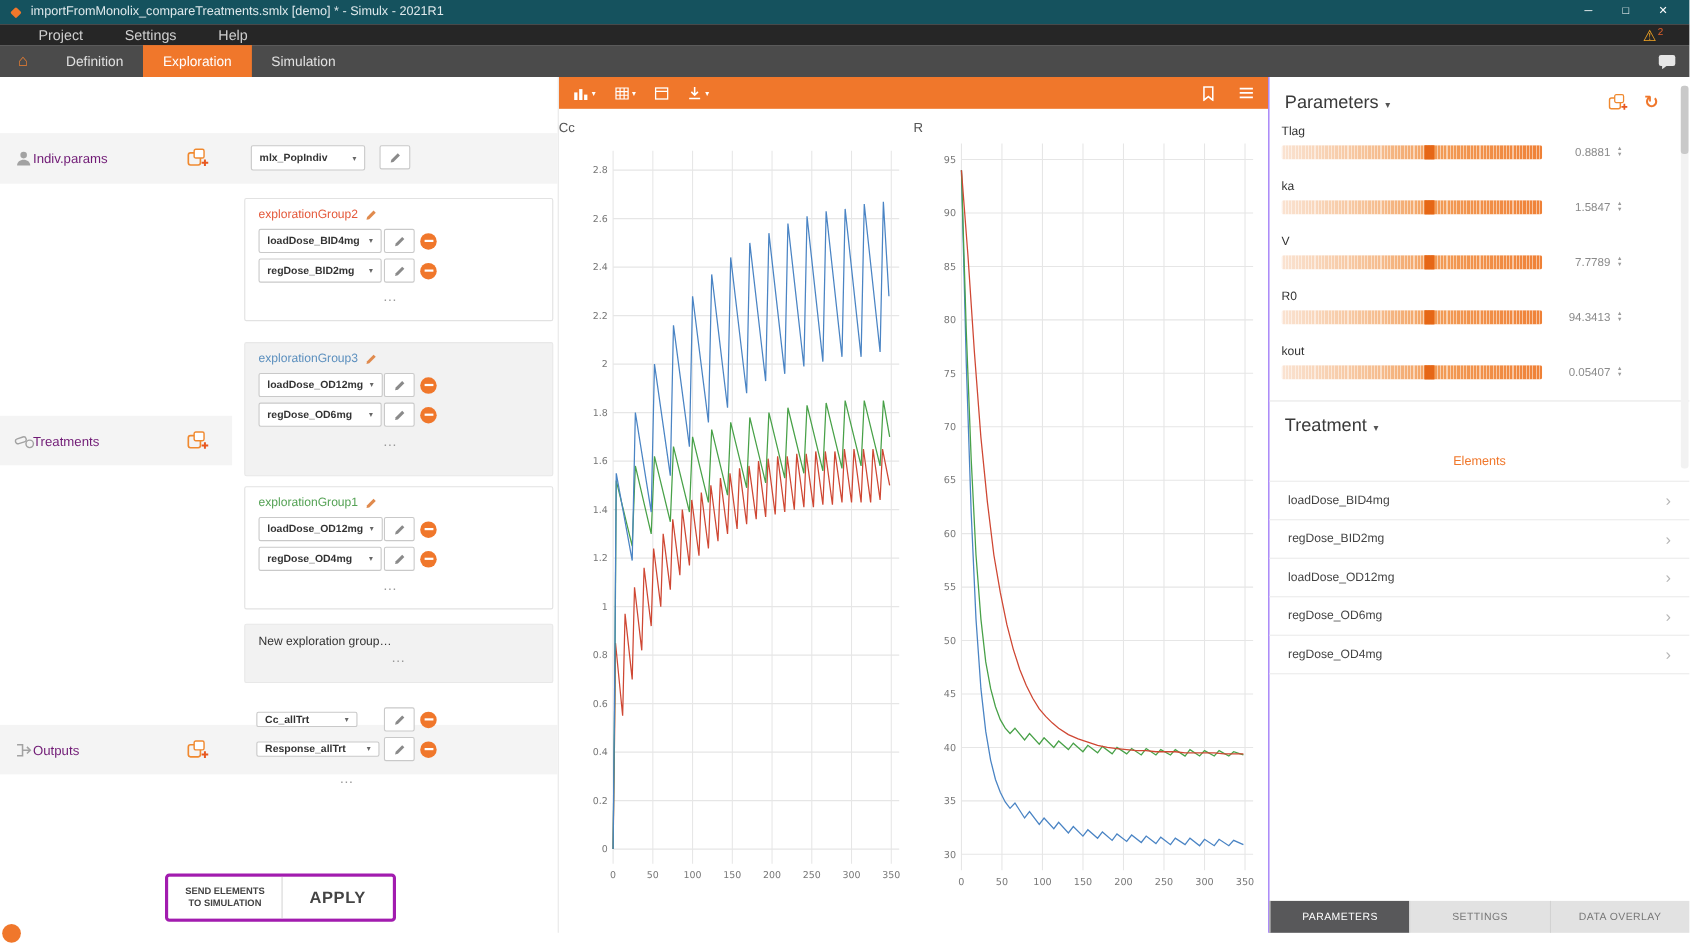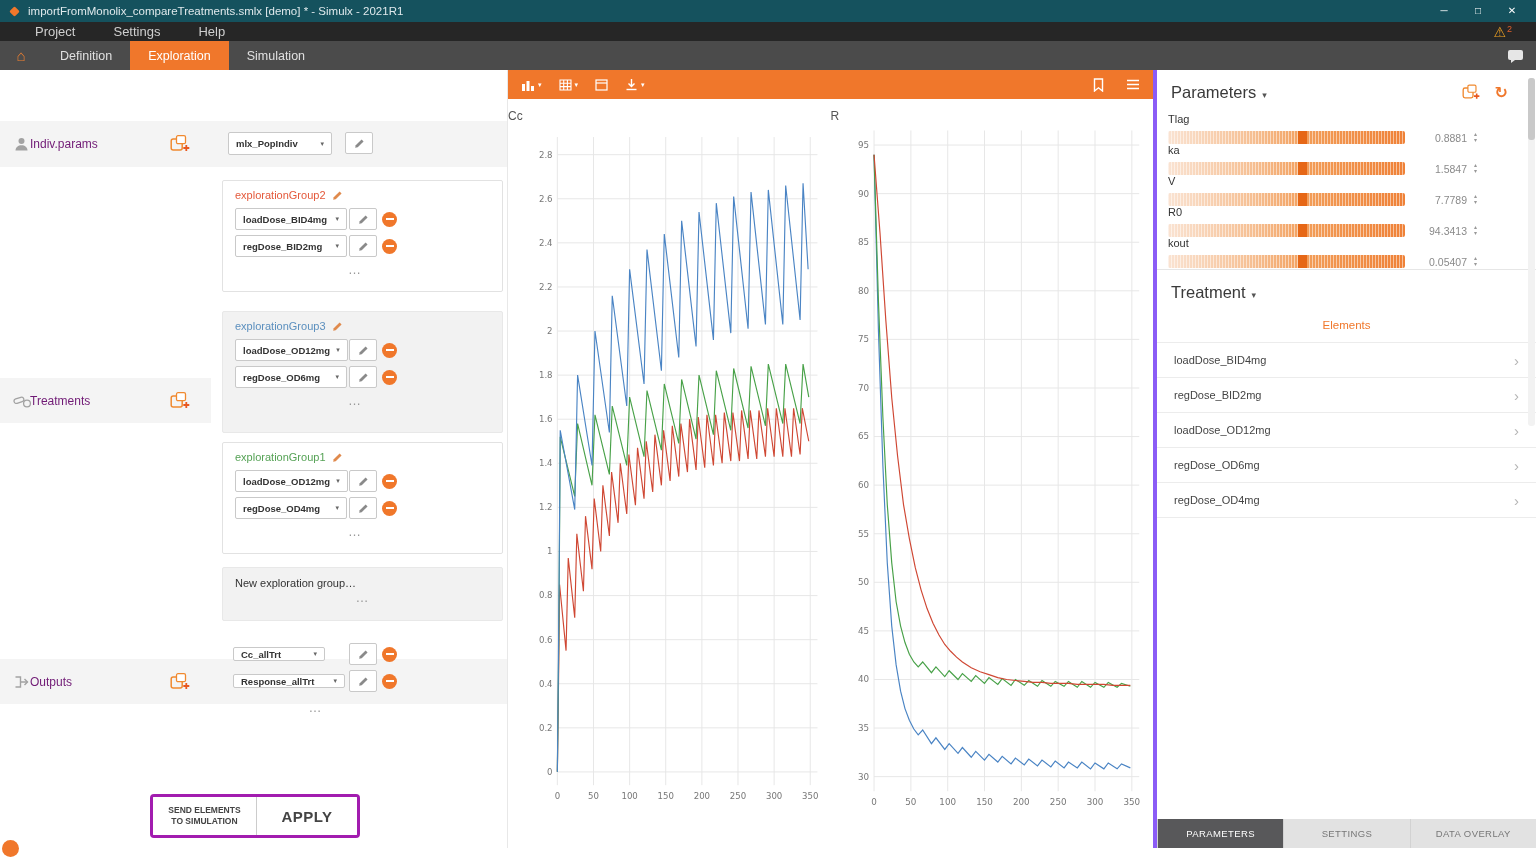--- a/index.html
+++ b/index.html
@@ -23,21 +23,21 @@
   
   .tabbar { height:29px; background:#4b4b4b; display:flex; align-items:stretch; }
   .home { width:42px; display:flex; align-items:center; justify-content:center; color:#f08030; font-size:15px; }
   .tab { display:flex; align-items:center; padding:0 18px; color:#e0e0e0; font-size:12.5px; cursor:default; }
   .tab.active { background:#f0772b; color:#fff; }
   .chat { margin-left:auto; display:flex; align-items:center; padding-right:12px; }
   
   .main { display:flex; height:778px; }
   .left-panel { width:508px; position:relative; background:#fff; border-right:1px solid #e8e8e8; }
   .center-panel { width:645px; display:flex; flex-direction:column; }
-  .right-panel { width:383px; position:relative; border-left:4px solid #8b5cf6; background:#fff; }
+  .right-panel { width:383px; position:relative; border-left:1px solid #8b5cf6; background:#fff; }
   
   .band { position:absolute; left:0; background:#f4f4f4; }
   .band-indiv { top:51px; height:46px; right:0; }
   .band-treat { top:308px; height:45px; width:211px; }
   .band-out { top:589px; height:45px; right:0; }
   .side-icon { position:absolute; left:13px; top:50%; transform:translateY(-50%); display:flex; }
   .side-label { position:absolute; left:30px; width:150px; text-align:left; top:50%; transform:translateY(-50%); font-size:12px; color:#701a75; }
   .add-icon { position:absolute; left:170px; top:50%; transform:translateY(-50%); cursor:pointer; display:flex; }
   .dd-btn { display:inline-flex; align-items:center; justify-content:space-between; background:#fff; border:1px solid #c9c9c9; border-radius:2px; height:23px; padding:0 7px; font-size:9.5px; font-weight:700; color:#333; gap:6px; min-width:104px; }
   .dd-btn .caret { font-size:7px; color:#666; }
@@ -83,21 +83,21 @@
   .chart-title { text-align:center; font-size:12px; color:#555; padding-top:10px; height:24px; flex:none; }
   .chart svg { flex:1; width:100%; }
   svg text { font-family:"DejaVu Sans",sans-serif; }
   
   .rp-header { display:flex; align-items:center; gap:6px; padding:13px 16px 9px 14px; }
   .rp-title { font-size:16.5px; color:#3a3a3a; }
   .caret-dark { font-size:9px; color:#555; margin-top:4px; cursor:pointer; }
   .rp-icons { margin-left:auto; display:flex; gap:14px; align-items:center; padding-right:12px; }
   .reset-icon { color:#f0772b; font-size:16px; font-weight:bold; cursor:pointer; }
   .params { padding:2px 22px 0 11px; }
-  .param-row { }
+  .param-row { margin-bottom:19px; }
   .param-name { font-size:11px; color:#333; margin-bottom:6px; }
   .param-ctrl { display:flex; align-items:center; gap:7px; }
   .slider { width:237px; height:13px; border-radius:2px; position:relative; flex:none; cursor:pointer;
     background:
       repeating-linear-gradient(90deg, rgba(255,255,255,0.5) 0 1px, rgba(255,255,255,0) 1px 3px),
       linear-gradient(90deg,#fae3d2 0%,#f6c094 35%,#f29c57 60%,#ef8137 100%);
   }
   .slider::after { content:""; position:absolute; left:55%; top:0; width:9px; height:100%; background:#e66716; }
   .param-val { width:55px; text-align:right; font-size:10.5px; color:#8a8a8a; }
   .spin { display:flex; flex-direction:column; color:#999; font-size:6px; line-height:5px; gap:1px; cursor:pointer; }

